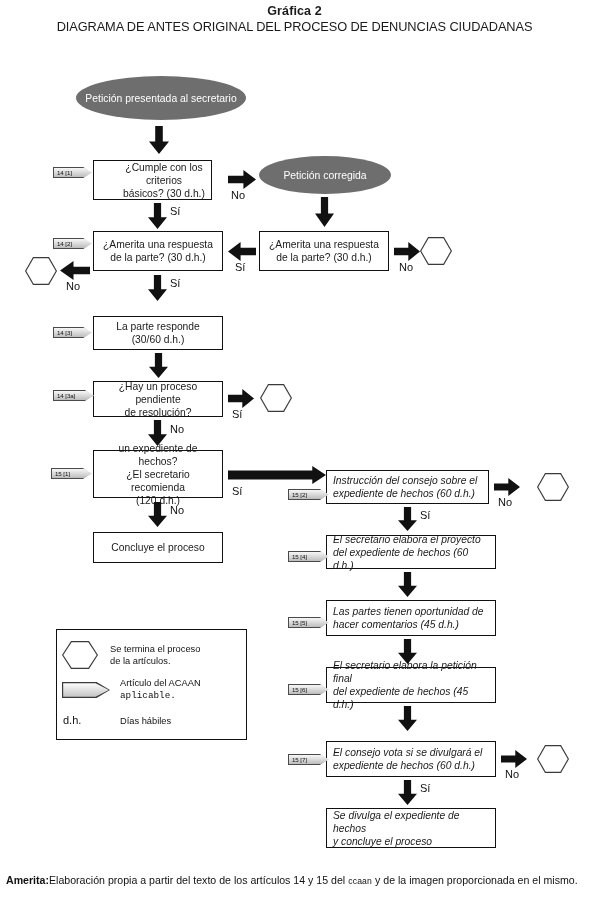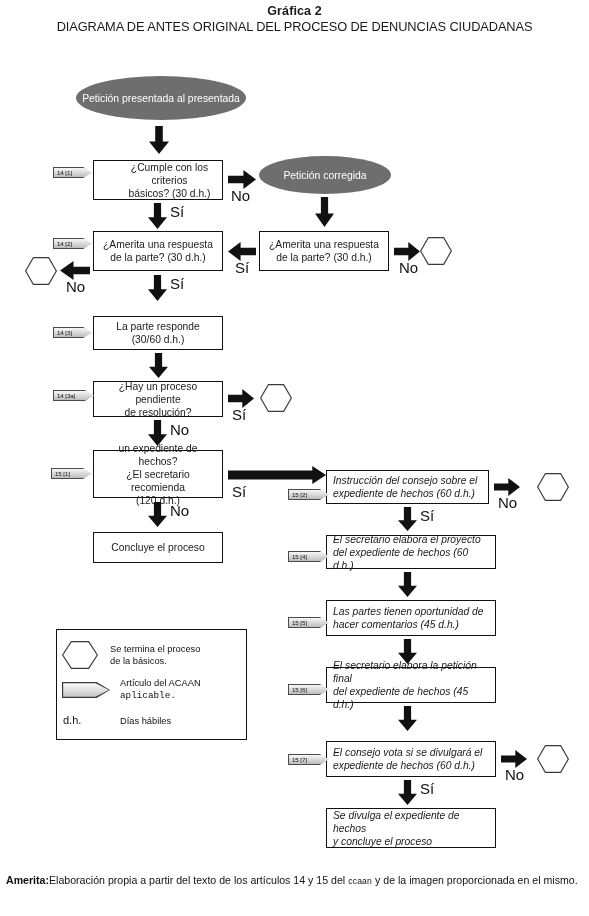--- a/index.html
+++ b/index.html
@@ -77,21 +77,21 @@
     position:absolute;background:#111;
     -webkit-clip-path:polygon(100% 30%,45% 30%,45% 0,0 50%,45% 100%,45% 70%,100% 70%);
     clip-path:polygon(100% 30%,45% 30%,45% 0,0 50%,45% 100%,45% 70%,100% 70%);
   }
   .a-right-long{
     position:absolute;background:#111;
     -webkit-clip-path:polygon(0 25%,86% 25%,86% 0,100% 50%,86% 100%,86% 75%,0 75%);
     clip-path:polygon(0 25%,86% 25%,86% 0,100% 50%,86% 100%,86% 75%,0 75%);
   }
 
-  .edge-label{position:absolute;font-size:15px;line-height:11px;color:#111;}
+  .edge-label{position:absolute;font-size:11px;line-height:11px;color:#111;}
 
   
   #legend-box{
     position:absolute;box-sizing:border-box;
     border:1.3px solid #111;background:#fff;
   }
   .legend-text{position:absolute;font-size:9.3px;line-height:11.5px;color:#111;}
   .legend-dh{position:absolute;font-size:11px;line-height:11.5px;color:#111;}
   .legend-tag{
     position:absolute;
@@ -120,27 +120,27 @@
 <body>
 
 <div id="title-block">
   <div id="chart-label">Gráfica 2</div>
   <div id="title-line-1">DIAGRAMA DE ANTES ORIGINAL DEL PROCESO DE DENUNCIAS CIUDADANAS</div>
 </div>
 
 <div class="ellipse" style="left:76px;top:76px;width:170px;height:44px;">
   <div>
     <span>Petición presentada</span>
-    <span>al presentada</span>
+    <span>al secretario</span>
   </div>
 </div>
 
 <div class="a-down" style="left:149px;top:126px;width:20px;height:28px;"></div>
 
-<div class="node" style="left:93px;top:160px;width:130px;height:40px;padding-left:27px;">
+<div class="node" style="left:93px;top:160px;width:119px;height:40px;padding-left:27px;">
   <div>
     <span>¿Cumple con los criterios</span>
     <span>básicos? (30 d.h.)</span>
   </div>
 </div>
 <div class="tag-wrap" style="left:53px;top:167px;width:37px;height:11px;">
   <div class="tag-border"></div>
     <div class="tag-face">14 [1]</div>
 </div>
 
@@ -330,21 +330,21 @@
     <span>y concluye el proceso</span>
   </div>
 </div>
 
 <div id="legend-box" style="left:56px;top:629px;width:191px;height:111px;"></div>
 
 <div class="hexagon" style="left:62px;top:641px;width:36px;height:28px;">
     <div class="hex-in"></div>
   </div>
 <div class="legend-text" style="left:110px;top:644px;">Se termina el proceso</div>
-<div class="legend-text" style="left:110px;top:656px;">de la básicos.</div>
+<div class="legend-text" style="left:110px;top:656px;">de la artículos.</div>
 
 <div class="legend-tag" style="left:62px;top:682px;width:48px;height:16px;">
     <div class="lt-in"></div>
   </div>
 <div class="legend-text" style="left:120px;top:678px;">Artículo del ACAAN</div>
 <div class="legend-text" style="left:120px;top:690px;font-family:Liberation Mono, monospace;">aplicable.</div>
 
 <div class="legend-dh" style="left:63px;top:715px;">d.h.</div>
 <div class="legend-text" style="left:120px;top:716px;">Días hábiles</div>
 

